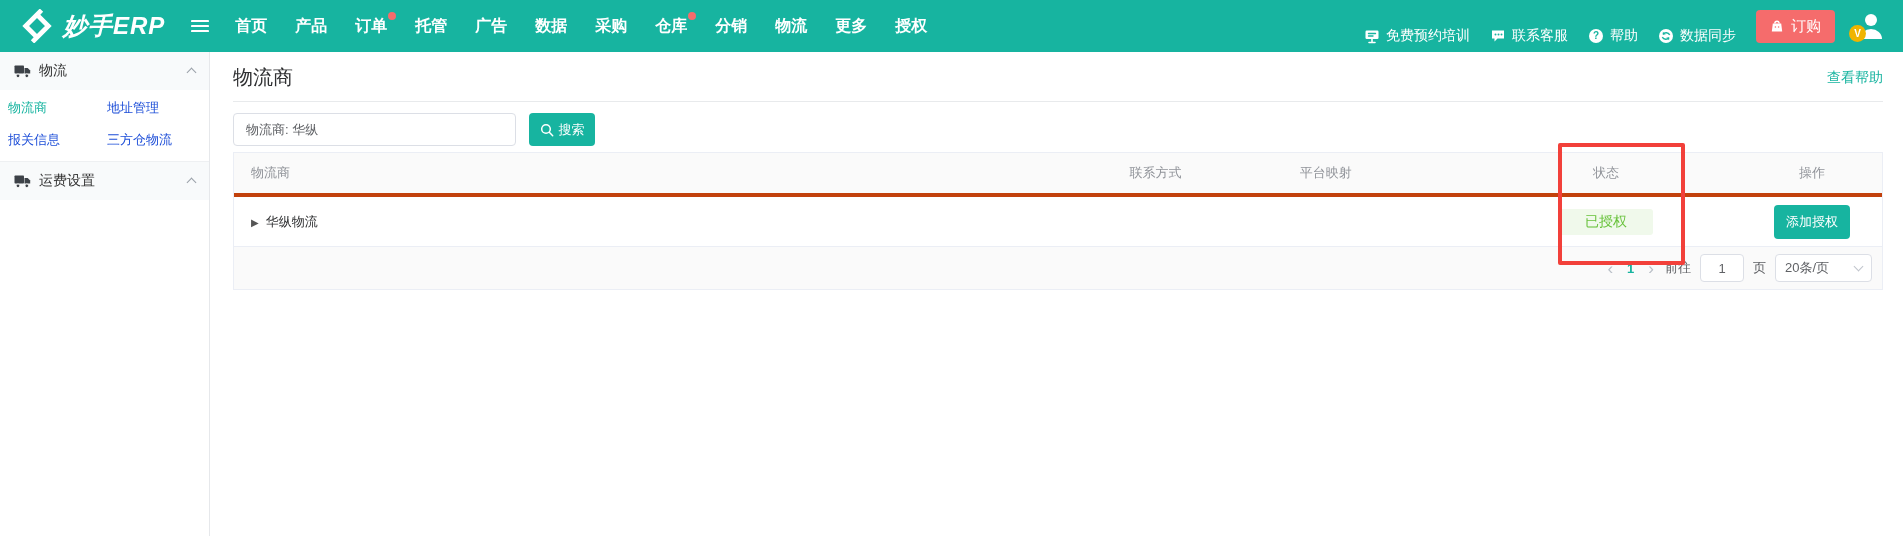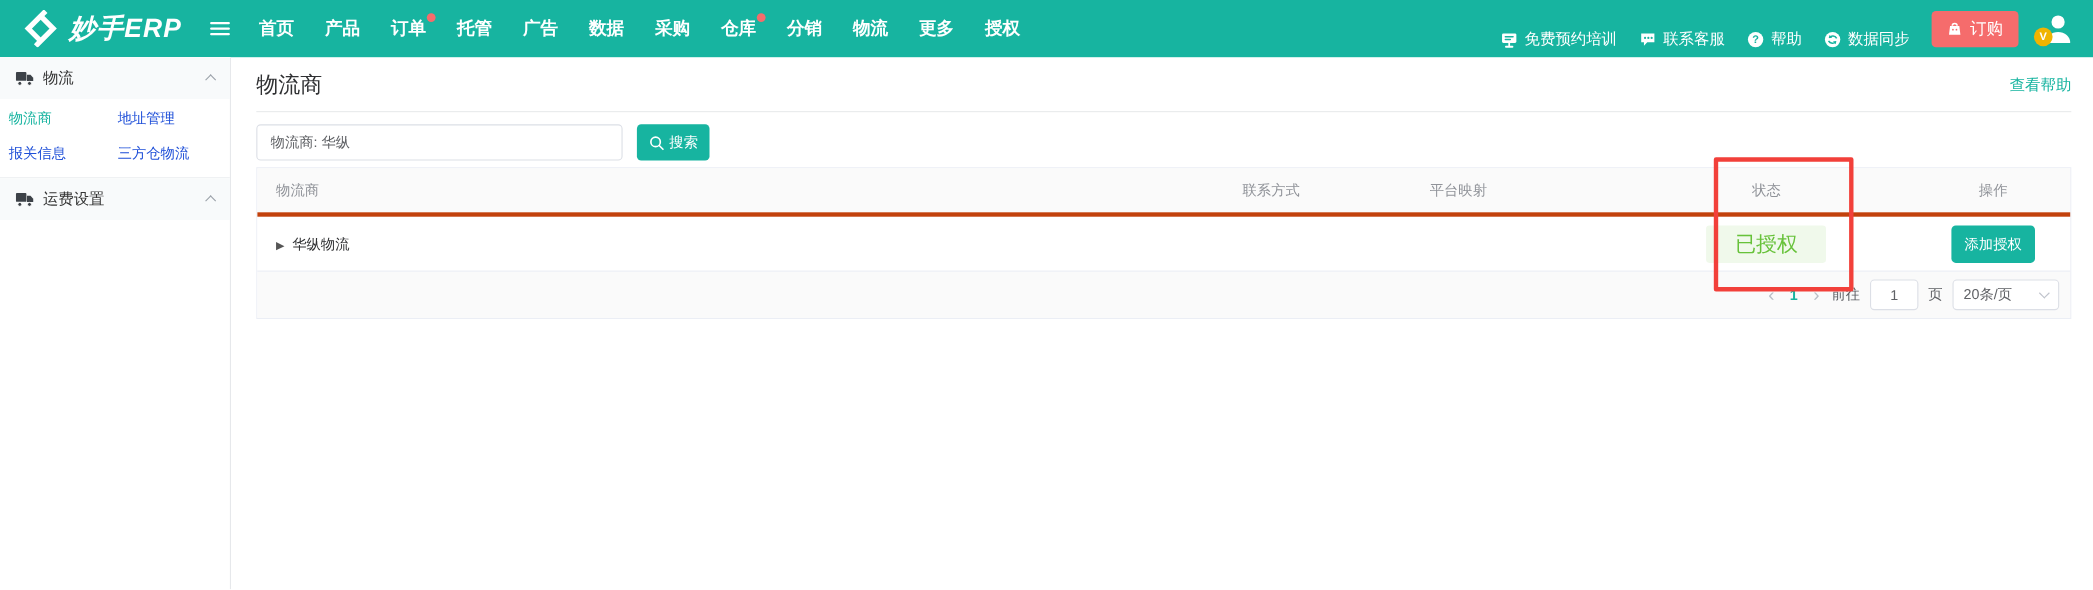--- a/index.html
+++ b/index.html
@@ -33,37 +33,37 @@
   .side-items { display:grid; grid-template-columns:99px 1fr; row-gap:14px; padding:9px 0 12px 8px; }
   .side-item { font-size:13px; color:#1d4ed8; cursor:pointer; white-space:nowrap; }
   .side-item.active { color:#17b4a0; }
   .side-divider { border-top:1px solid #eef0f2; }
   
   .content { flex:1; padding:0 20px 0 23px; }
   .page-header { display:flex; justify-content:space-between; align-items:center; padding:12px 0 10px; border-bottom:1px solid #e8eaec; }
   .page-title { font-size:20px; color:#303133; font-weight:500; }
   .help-link { font-size:14px; color:#17b4a0; cursor:pointer; }
   .search-row { margin-top:11px; display:flex; align-items:center; gap:13px; }
-  .search-input { width:333px; height:33px; border:1px solid #dcdfe6; border-radius:4px; padding:0 12px;
+  .search-input { width:283px; height:33px; border:1px solid #dcdfe6; border-radius:4px; padding:0 12px;
     font-size:13px; color:#606266; font-family:inherit; outline:none; }
   .search-btn { height:33px; width:66px; background:#17b4a0; border:none; border-radius:4px; color:#fff;
     font-size:13px; display:flex; align-items:center; justify-content:center; gap:5px; cursor:pointer; font-family:inherit; }
   
   .table { margin-top:6px; border:1px solid #ebeef5; }
   .t-row { display:flex; align-items:center; }
   .t-head { height:40px; background:#fafafa; color:#909399; font-size:13px; }
   .t-data { height:53px; background:#fff; border-top:4px solid #c2410c; font-size:13px; color:#303133; }
   .t-foot { height:43px; background:#fafafa; border-top:1px solid #ebeef5; justify-content:flex-end; padding-right:10px; gap:9px; color:#606266; }
   .c1 { width:45.5%; padding-left:17px; text-align:left; }
   .c2 { width:12%; text-align:right; }
   .c3 { width:17.5%; text-align:center; }
   .c4 { width:16.5%; text-align:center; }
   .c5 { flex:1; text-align:center; }
   .row-caret { font-size:10px; color:#555; margin-right:7px; cursor:pointer; }
-  .status-badge { display:inline-block; background:#f0f9eb; color:#67c23a; font-size:19px; padding:4px 26px; border-radius:3px; }
+  .status-badge { display:inline-block; background:#f0f9eb; color:#67c23a; font-size:14px; padding:4px 26px; border-radius:3px; }
   .action-btn { background:#17b4a0; color:#fff; border:none; border-radius:4px; font-size:13px; padding:8px 12px; cursor:pointer; font-family:inherit; }
   
   .pg-arrow { font-size:17px; color:#b9bfc7; cursor:pointer; line-height:1; padding:0 2px; }
   .pg-current { color:#17b4a0; font-weight:bold; font-size:13px; padding:0 3px; cursor:pointer; }
   .pg-goto-input { width:44px; height:28px; border:1px solid #dcdfe6; border-radius:4px; text-align:center;
     font-size:13px; color:#606266; font-family:inherit; outline:none; }
   .page-size-select { width:97px; height:28px; border:1px solid #dcdfe6; border-radius:4px; background:#fff;
     display:flex; align-items:center; justify-content:space-between; padding:12px 9px; cursor:pointer; }
   .sel-caret { width:7px; height:7px; border-right:1.5px solid #c0c4cc; border-bottom:1.5px solid #c0c4cc;
     transform:rotate(45deg); margin-top:-3px; }

